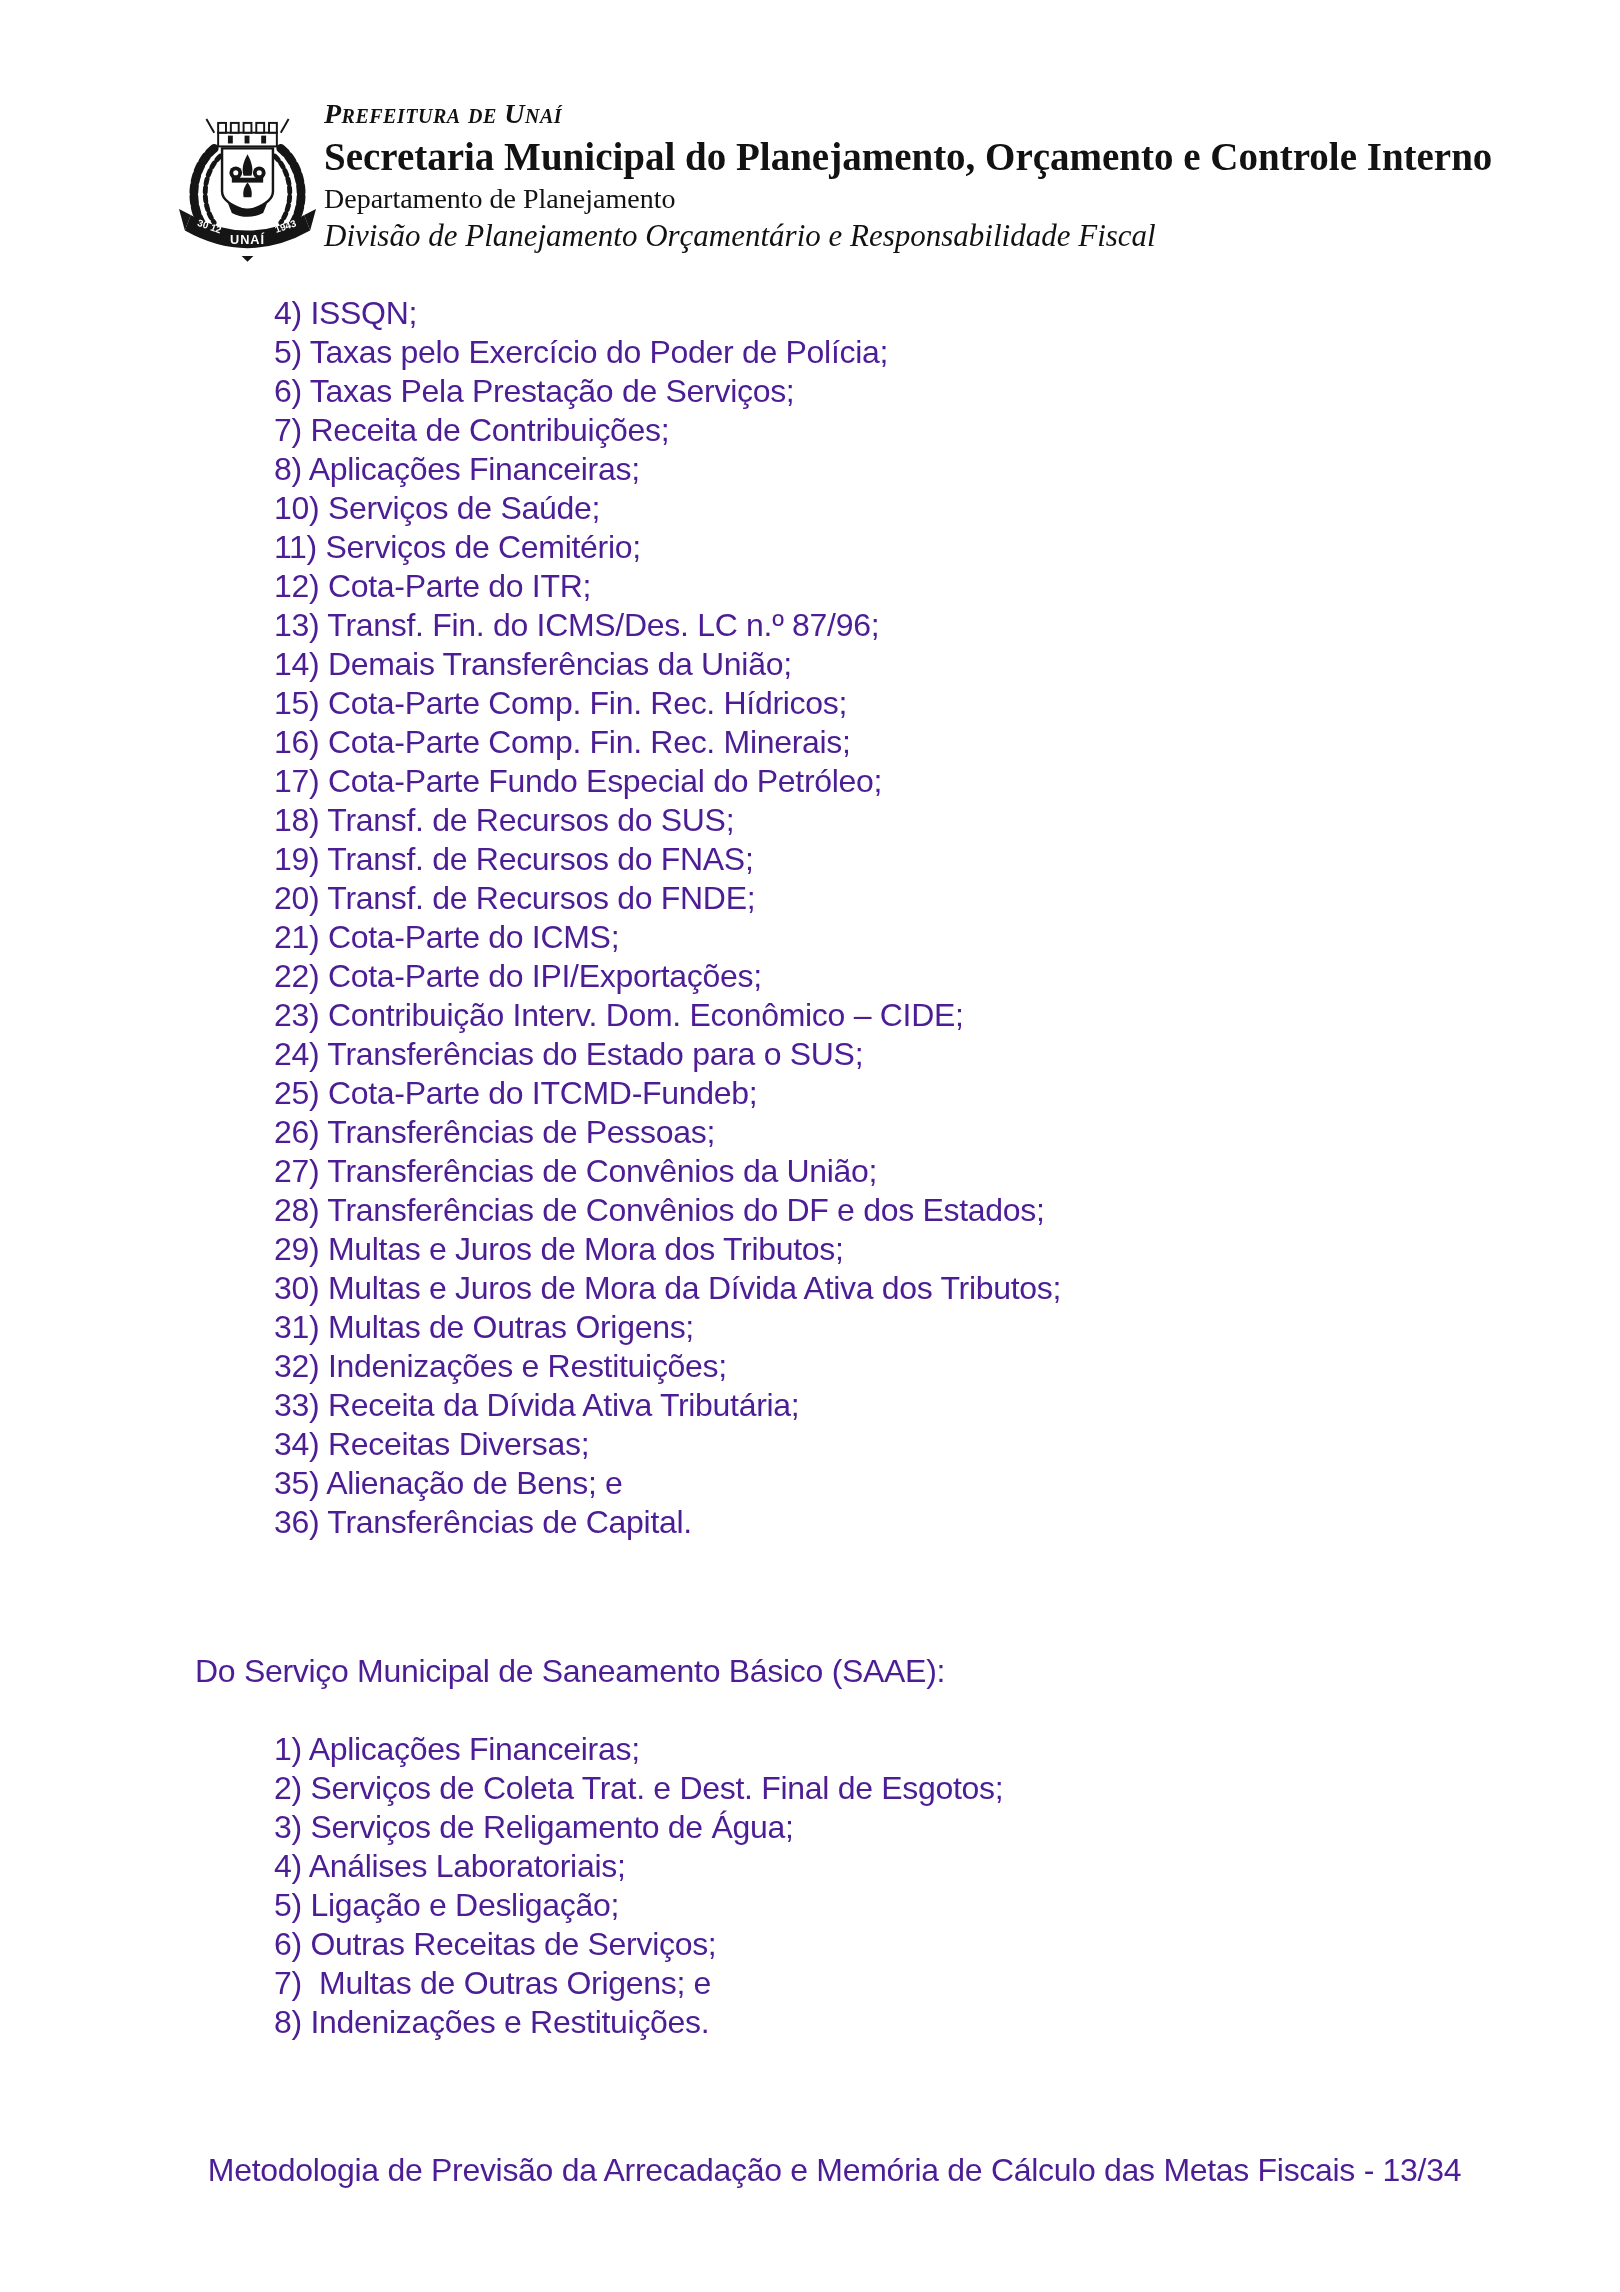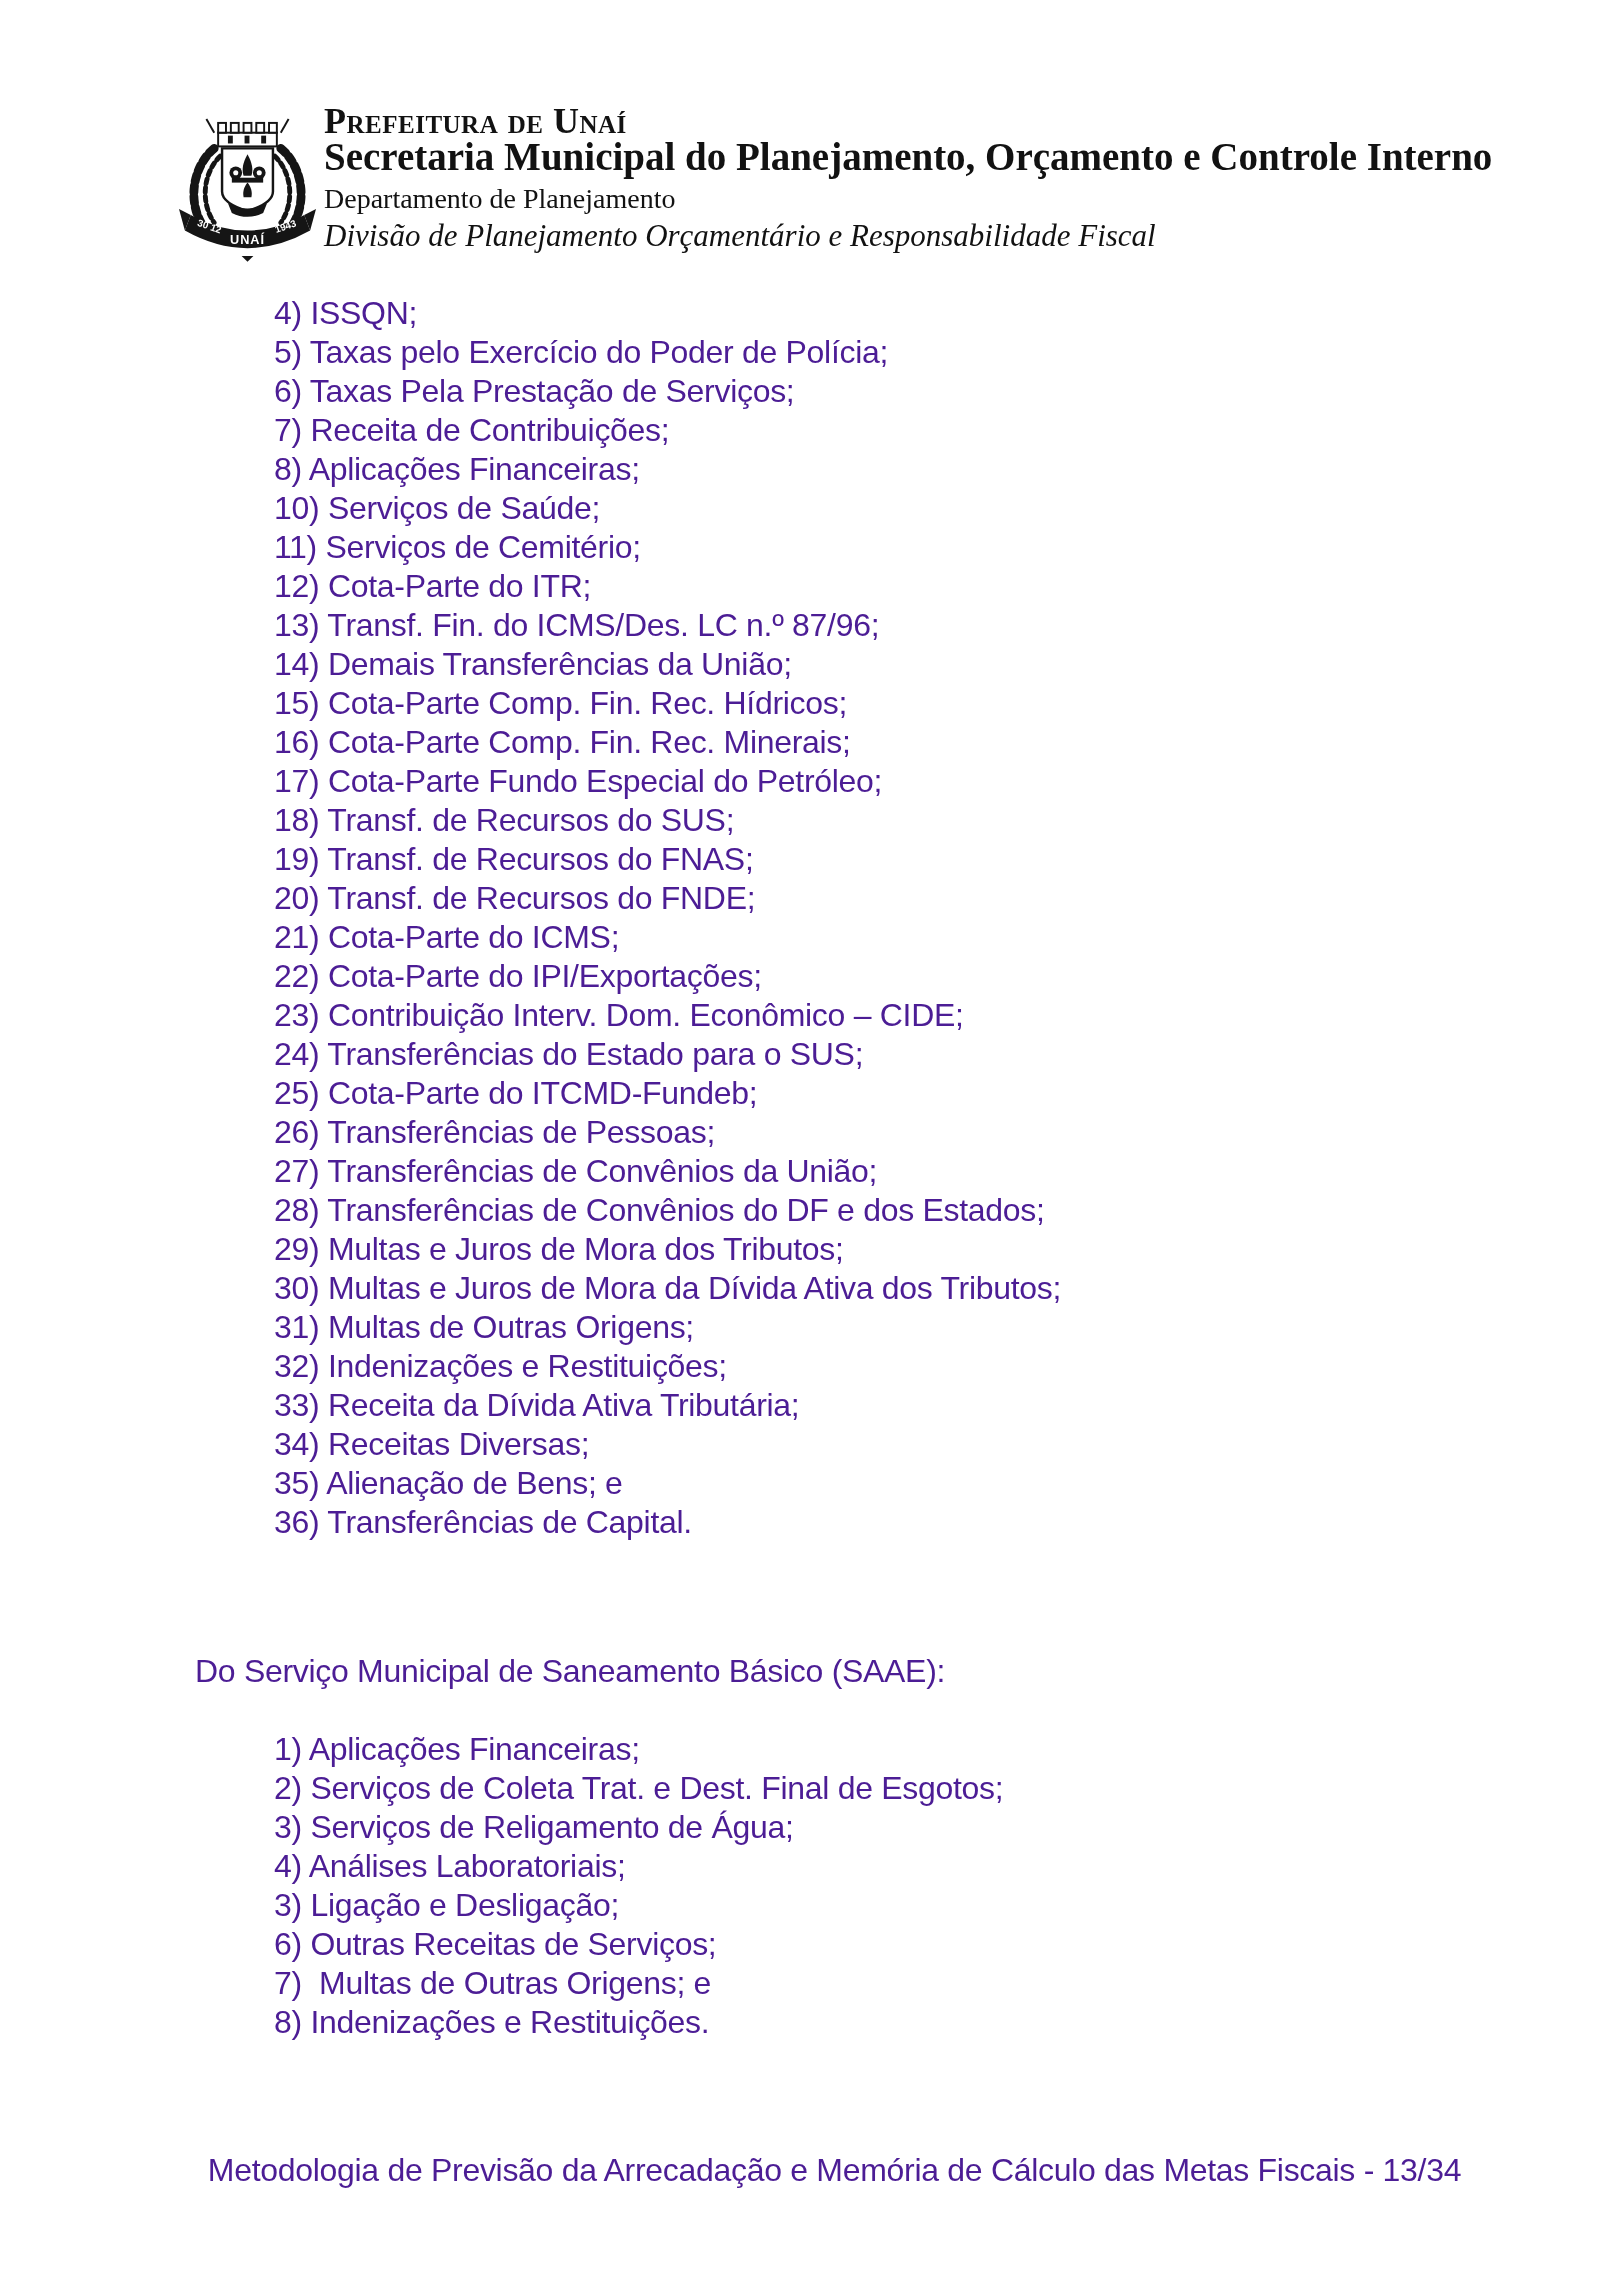--- a/index.html
+++ b/index.html
@@ -12,21 +12,21 @@
     color:#121212;
   }
   
   .letterhead-line{
     position:absolute;
     left:324px;
     font-family:"Liberation Serif", serif;
     color:#121212;
     white-space:nowrap;
   }
-  .lh1{top:100px;  font-size:36px; line-height:43px; font-weight:700; font-variant:small-caps; letter-spacing:0.5px;}
+  .lh1{top:92px;  font-size:28px; line-height:43px; font-weight:700; font-variant:small-caps; letter-spacing:0.5px;font-style:italic;}
   .lh2{top:136px; font-size:39px; line-height:42px; font-weight:700;}
   .lh3{top:178px; font-size:28px; line-height:42px; font-weight:400;}
   .lh4{top:215px; font-size:31px; line-height:42px; font-style:italic;}
   .coa{
     position:absolute;
     left:179px;
     top:113px;
     width:137px;
     height:149px;
   }
@@ -159,21 +159,21 @@
       <div class="list-line">36) Transferências de Capital.</div>
     </div>
 
   <div class="section-heading body-text">Do Serviço Municipal de Saneamento Básico (SAAE):</div>
 
   <div class="list list-two body-text">
       <div class="list-line">1) Aplicações Financeiras;</div>
       <div class="list-line">2) Serviços de Coleta Trat. e Dest. Final de Esgotos;</div>
       <div class="list-line">3) Serviços de Religamento de Água;</div>
       <div class="list-line">4) Análises Laboratoriais;</div>
-      <div class="list-line">3) Ligação e Desligação;</div>
+      <div class="list-line">5) Ligação e Desligação;</div>
       <div class="list-line">6) Outras Receitas de Serviços;</div>
       <div class="list-line">7)  Multas de Outras Origens; e</div>
       <div class="list-line">8) Indenizações e Restituições.</div>
     </div>
 
   <div class="page-footer body-text">
     <span>Metodologia de Previsão da Arrecadação e Memória de Cálculo das Metas Fiscais - 13/34</span>
   </div>
 
 </div>

